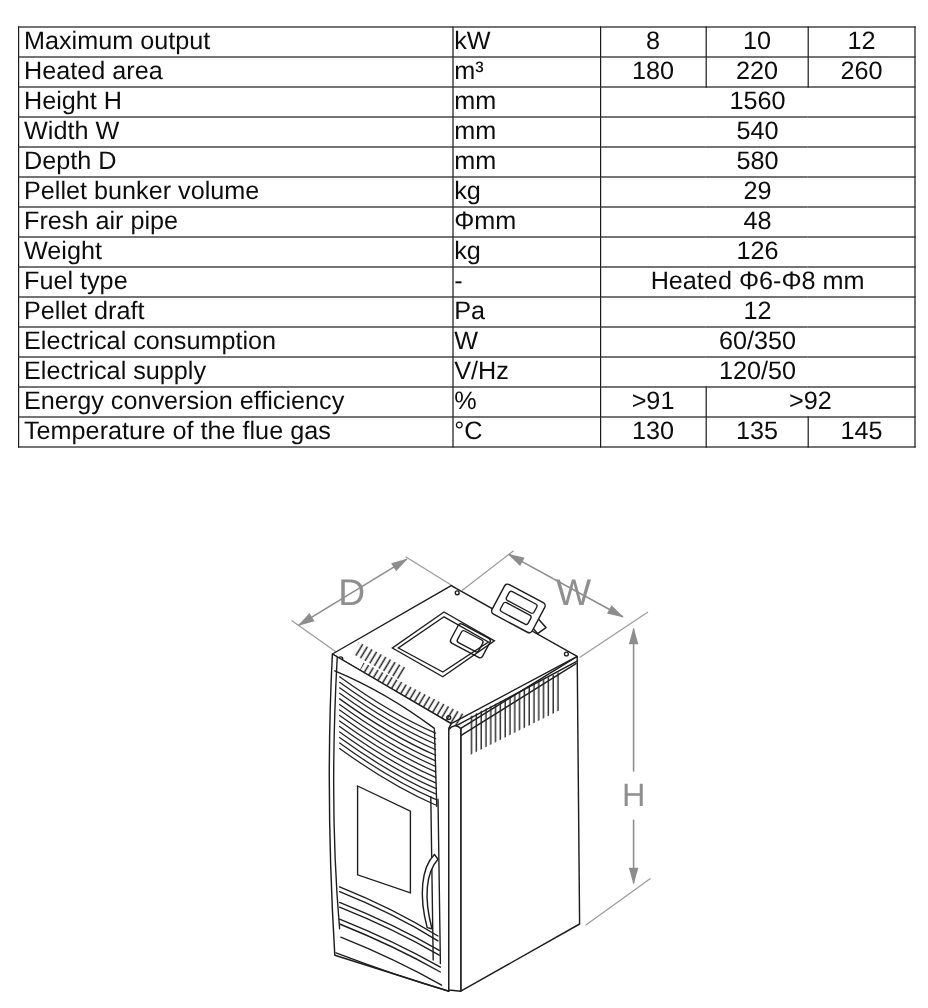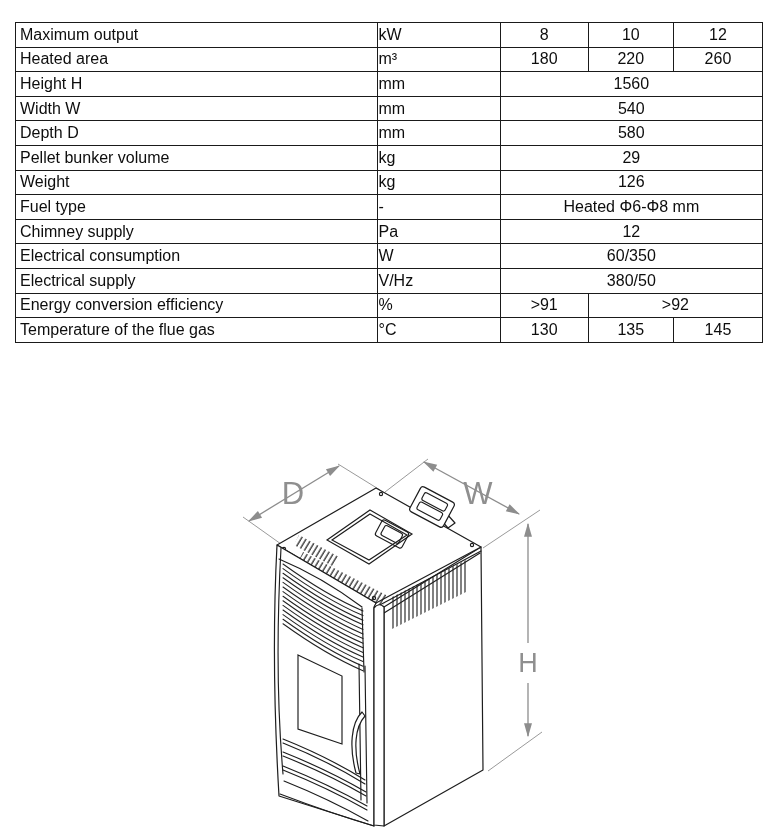--- a/index.html
+++ b/index.html
@@ -1,20 +1,20 @@
 <!DOCTYPE html>
 <html><head>
 <meta charset="utf-8">
 <style>
   html,body{margin:0;padding:0;background:#ffffff;}
   #page{position:relative;width:773px;height:840px;background:#ffffff;overflow:hidden;
         font-family:"Liberation Sans",sans-serif;color:#111;}
   
   #spec-table{position:absolute;left:15px;top:22px;width:748px;border-collapse:collapse;table-layout:fixed;}
-  #spec-table td{border:1.6px solid #1a1a1a;font-size:16px;color:#0d0d0d;
+  #spec-table td{border:1.6px solid #1a1a1a;font-size:21px;color:#0d0d0d;
                  height:23.6px;padding:0;white-space:nowrap;overflow:hidden;}
   #spec-table td.lbl{text-align:left;padding-left:4px;}
   #spec-table td.unit{text-align:left;}
   #spec-table td.val{text-align:center;}
   
   #diagram{position:absolute;left:0;top:440px;}
   .ink{stroke:#1d1d1d;fill:none;stroke-width:1.15;stroke-linecap:round;}
   .inkfill{stroke:#1d1d1d;fill:#ffffff;stroke-width:1.2;stroke-linejoin:round;}
   .dim{stroke:#8d8d8d;fill:none;stroke-width:1.3;}
   .ext{stroke:#9a9a9a;fill:none;stroke-width:1;}
@@ -62,43 +62,48 @@
           <td class="lbl">Depth D</td>
           <td class="unit">mm</td>
           <td class="val" colspan="3">580</td>
         </tr>
       <tr>
           <td class="lbl">Pellet bunker volume</td>
           <td class="unit">kg</td>
           <td class="val" colspan="3">29</td>
         </tr>
       <tr>
+          <td class="lbl">Fresh air pipe</td>
+          <td class="unit">Φmm</td>
+          <td class="val" colspan="3">48</td>
+        </tr>
+      <tr>
           <td class="lbl">Weight</td>
           <td class="unit">kg</td>
           <td class="val" colspan="3">126</td>
         </tr>
       <tr>
           <td class="lbl">Fuel type</td>
           <td class="unit">-</td>
           <td class="val" colspan="3">Heated Φ6-Φ8 mm</td>
         </tr>
       <tr>
-          <td class="lbl">Chimney supply</td>
+          <td class="lbl">Pellet draft</td>
           <td class="unit">Pa</td>
           <td class="val" colspan="3">12</td>
         </tr>
       <tr>
           <td class="lbl">Electrical consumption</td>
           <td class="unit">W</td>
           <td class="val" colspan="3">60/350</td>
         </tr>
       <tr>
           <td class="lbl">Electrical supply</td>
           <td class="unit">V/Hz</td>
-          <td class="val" colspan="3">380/50</td>
+          <td class="val" colspan="3">120/50</td>
         </tr>
       <tr>
           <td class="lbl">Energy conversion efficiency</td>
           <td class="unit">%</td>
           <td class="val">&gt;91</td>
           <td class="val" colspan="2">&gt;92</td>
         </tr>
       <tr>
           <td class="lbl">Temperature of the flue gas</td>
           <td class="unit">°C</td>

